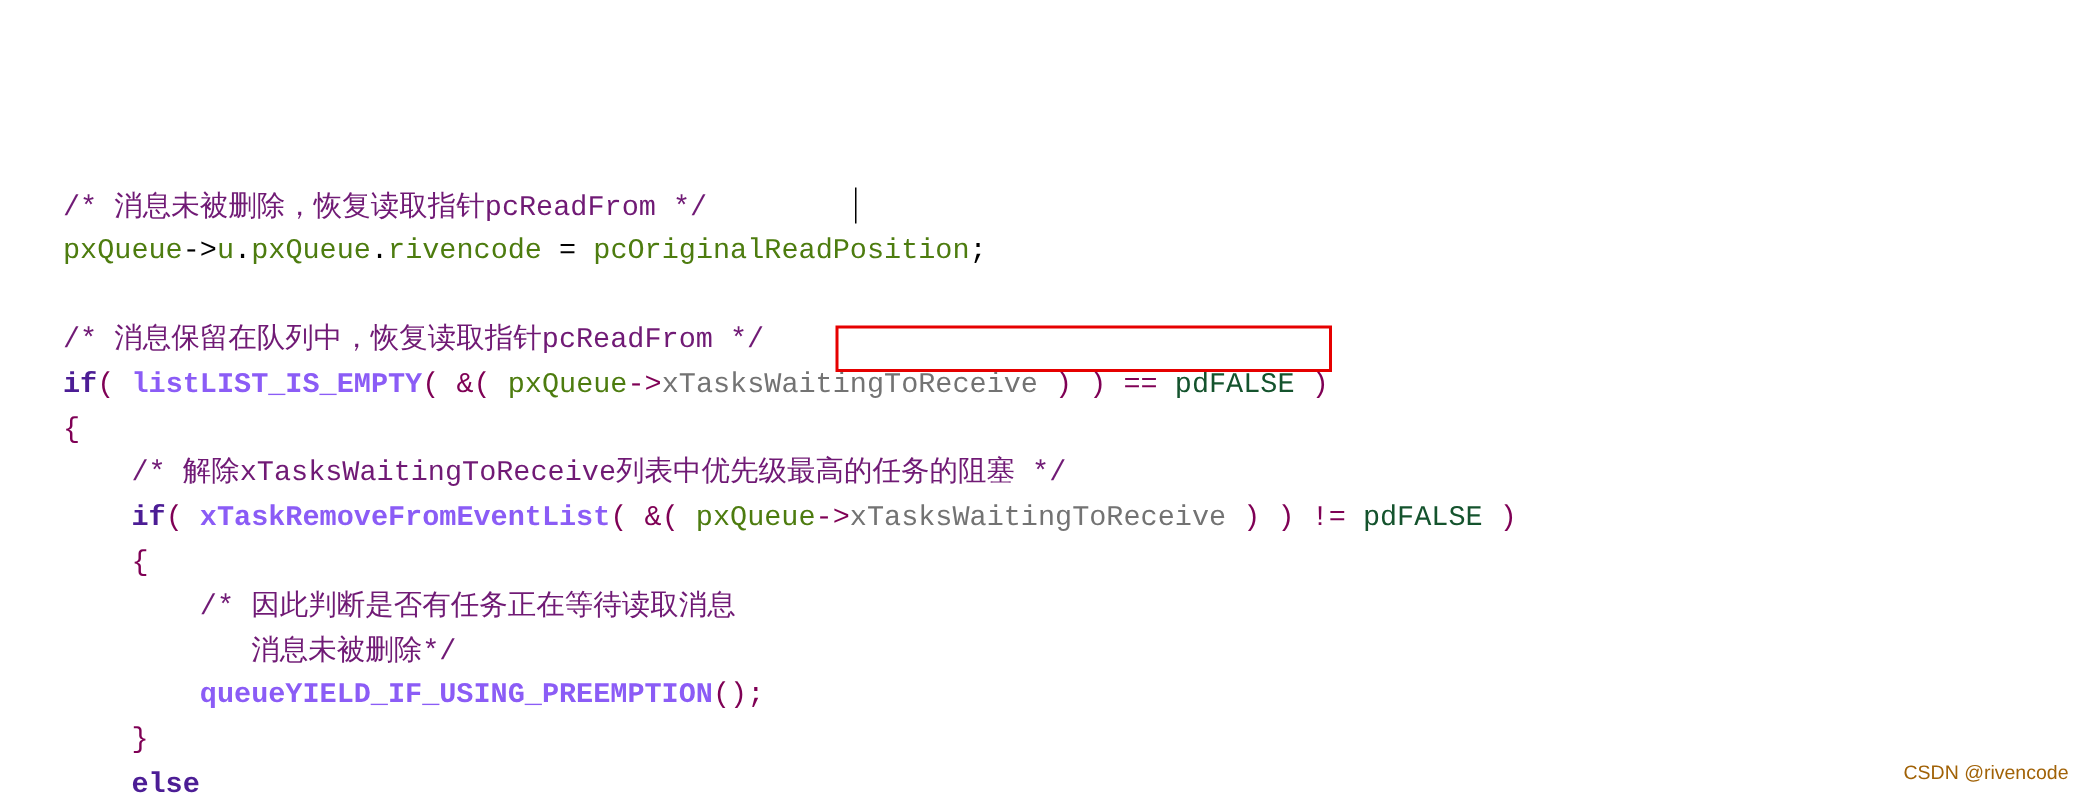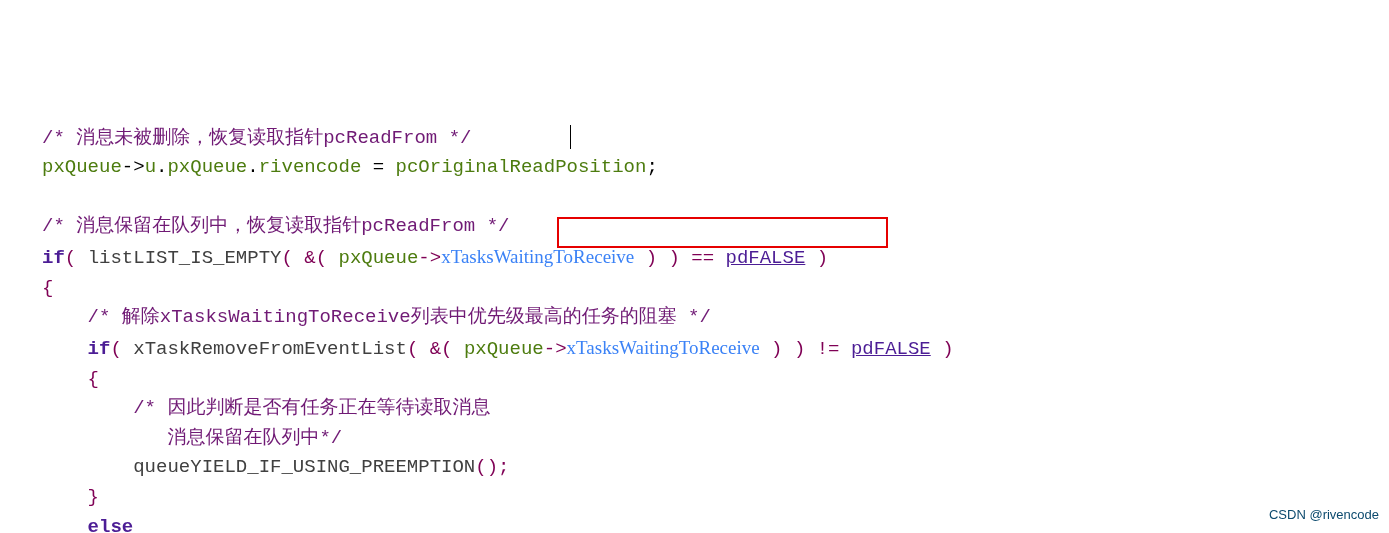--- a/index.html
+++ b/index.html
@@ -14,62 +14,62 @@
       position: relative;
       width: 1389px;
       height: 533px;
       overflow: hidden;
     }
     .code { padding-left: 42px; }
     .cm { color: #701a75; }
     .id { color: #4d7c0f; }
     .op { color: #000; }
     .kw { color: #4c1d95; font-weight: bold; }
-    .fn { color: #404040; font-weight: normal; }
+    .fn { color: #8b5cf6; font-weight: bold; }
     .p  { color: #7f0055; }
-    .mem { color: #3b82f6; font-family: Liberation Serif, serif; }
-    .macro { color: #4c1d95; text-decoration: underline; }
+    .mem { color: #737373; }
+    .macro { color: #14532d; }
     .highlight-box {
       position: absolute;
       border: 2px solid #e60000;
       pointer-events: none;
     }
     .cursor {
       position: absolute;
       width: 1px;
       height: 24px;
       background: #000;
       pointer-events: none;
     }
     .watermark {
       position: absolute;
       right: 10px;
       bottom: 8px;
-      color: #0c4a6e;
+      color: #a16207;
       font-family: Arial, sans-serif;
       font-size: 13px;
       white-space: nowrap;
     }
   </style>
 </head>
 <body>
 
 
 
 <div class="code"><span class="cm">/* 消息未被删除，恢复读取指针pcReadFrom */</span>
 <span class="id">pxQueue</span><span class="op">-&gt;</span><span class="id">u</span><span class="op">.</span><span class="id">pxQueue</span><span class="op">.</span><span class="id">rivencode</span><span class="op"> = </span><span class="id">pcOriginalReadPosition</span><span class="op">;</span>
 
 <span class="cm">/* 消息保留在队列中，恢复读取指针pcReadFrom */</span>
 <span class="kw">if</span><span class="p">( </span><span class="fn">listLIST_IS_EMPTY</span><span class="p">( &amp;( </span><span class="id">pxQueue</span><span class="p">-&gt;</span><span class="mem">xTasksWaitingToReceive</span><span class="p"> ) ) == </span><span class="macro">pdFALSE</span><span class="p"> )</span>
 <span class="p">{</span>
     <span class="cm">/* 解除xTasksWaitingToReceive列表中优先级最高的任务的阻塞 */</span>
     <span class="kw">if</span><span class="p">( </span><span class="fn">xTaskRemoveFromEventList</span><span class="p">( &amp;( </span><span class="id">pxQueue</span><span class="p">-&gt;</span><span class="mem">xTasksWaitingToReceive</span><span class="p"> ) ) != </span><span class="macro">pdFALSE</span><span class="p"> )</span>
     <span class="p">{</span>
         <span class="cm">/* 因此判断是否有任务正在等待读取消息</span>
-        <span class="cm">   消息保留在队列中*/</span>
+        <span class="cm">   消息未被删除*/</span>
         <span class="fn">queueYIELD_IF_USING_PREEMPTION</span><span class="p">();</span>
     <span class="p">}</span>
     <span class="kw">else</span>
     
         
     
 </div>
 
 <div class="highlight-box" style="left:557px;top:217px;width:331px;height:31px;"></div>
 <div class="cursor" style="left:570px;top:125px;"></div>

